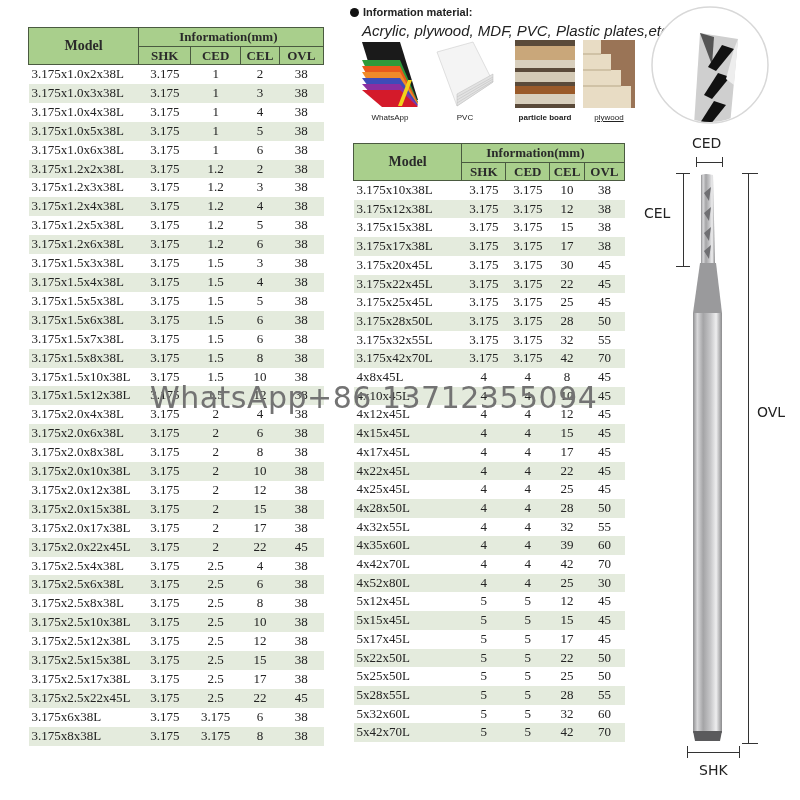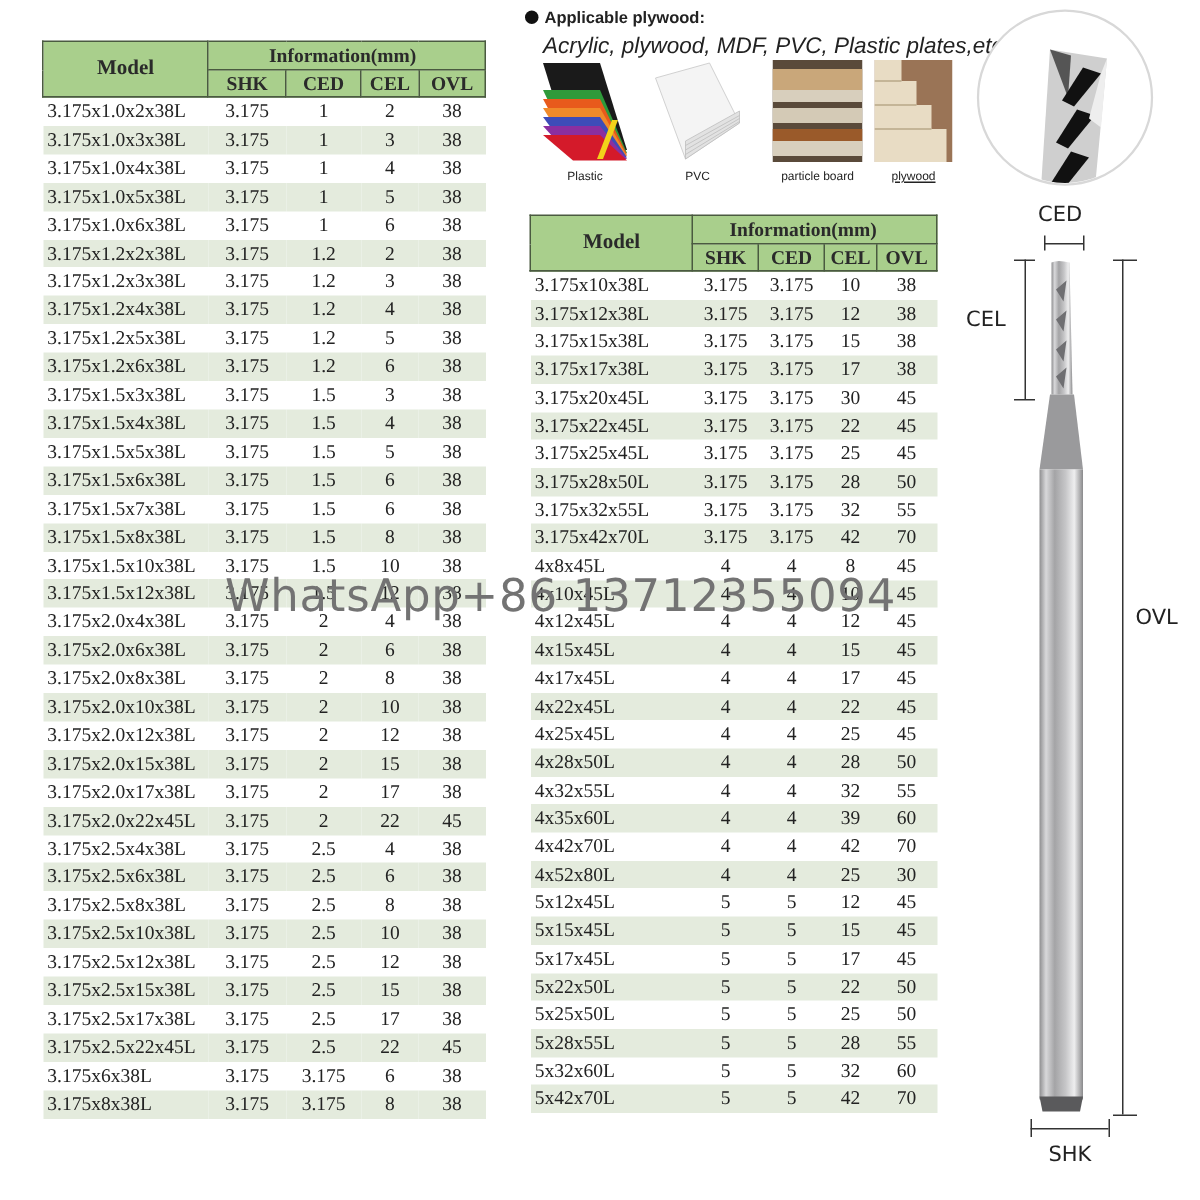--- a/index.html
+++ b/index.html
@@ -296,36 +296,36 @@
       <tr class="alt">
         <td class="cell m">3.175x8x38L</td>
         <td class="cell">3.175</td>
         <td class="cell">3.175</td>
         <td class="cell">8</td>
         <td class="cell">38</td>
       </tr>
     </tbody>
 </table>
 
-<div class="mat-head"><span class="dot"></span><span>Applicable plywood:</span></div>
+<div class="mat-head"><span class="dot"></span><span>Information material:</span></div>
 <div class="mat-sub">Acrylic, plywood, MDF, PVC, Plastic plates,etc.</div>
 
 <div class="mat" style="left:360px;">
   <svg width="60" height="68" viewBox="0 0 60 68">
     <polygon points="2,2 40,2 58,60 20,60" fill="#1a1a1a"></polygon>
     <polygon points="2,20 40,20 58,62 22,62" fill="#2e9a3a"></polygon>
     <polygon points="2,26 40,26 58,63 22,63" fill="#e85a1c"></polygon>
     <polygon points="2,32 40,32 58,64 22,64" fill="#f08a2a"></polygon>
     <polygon points="2,38 40,38 58,65 22,65" fill="#3e4cb8"></polygon>
     <polygon points="2,44 40,44 58,66 22,66" fill="#8b2fa0"></polygon>
     <polygon points="2,50 40,50 58,67 22,67" fill="#d41a2a"></polygon>
     <polygon points="48,40 52,40 42,66 38,66" fill="#f2d21a"></polygon>
   </svg>
 </div>
-<div class="mat-label" style="left:355px;">Plastic</div>
+<div class="mat-label" style="left:355px;">WhatsApp</div>
 
 <div class="mat" style="left:435px;">
   <svg width="60" height="68" viewBox="0 0 60 68">
     <polygon points="2,12 38,2 58,42 22,66" fill="#f4f4f4" stroke="#ccc" stroke-width="0.6"></polygon>
     <polygon points="22,54 58,34 58,42 22,66" fill="#e2e2e2" stroke="#bbb" stroke-width="0.5"></polygon>
     <line x1="22" y1="57" x2="58" y2="37" stroke="#bbb" stroke-width="0.5"></line>
     <line x1="22" y1="60" x2="58" y2="39" stroke="#bbb" stroke-width="0.5"></line>
     <line x1="22" y1="63" x2="58" y2="41" stroke="#bbb" stroke-width="0.5"></line>
   </svg>
 </div>
@@ -334,21 +334,21 @@
 <div class="mat" style="left:515px;">
   <svg width="60" height="68" viewBox="0 0 60 68">
     <rect x="0" y="0" width="60" height="68" fill="#5a4a3a"></rect>
     <rect x="0" y="6" width="60" height="14" fill="#c9a77a"></rect>
     <rect x="0" y="20" width="60" height="8" fill="#d8cfbd"></rect>
     <rect x="0" y="32" width="60" height="10" fill="#d4cab6"></rect>
     <rect x="0" y="46" width="60" height="8" fill="#9a5a2a"></rect>
     <rect x="0" y="54" width="60" height="10" fill="#d8cfbd"></rect>
   </svg>
 </div>
-<div class="mat-label" style="left:510px;">particle board</div>
+<div class="mat-label" style="left:510px;font-weight:bold;">particle board</div>
 
 <div class="mat" style="left:583px;">
   <svg width="52" height="68" viewBox="0 0 52 68">
     <rect x="0" y="0" width="52" height="68" fill="#9a7456"></rect>
     <polygon points="0,0 18,0 18,14 28,14 28,30 38,30 38,46 48,46 48,68 0,68" fill="#e8dcc4"></polygon>
     <line x1="0" y1="14" x2="18" y2="14" stroke="#b8a888"></line>
     <line x1="0" y1="30" x2="28" y2="30" stroke="#b8a888"></line>
     <line x1="0" y1="46" x2="38" y2="46" stroke="#b8a888"></line>
   </svg>
 </div>

